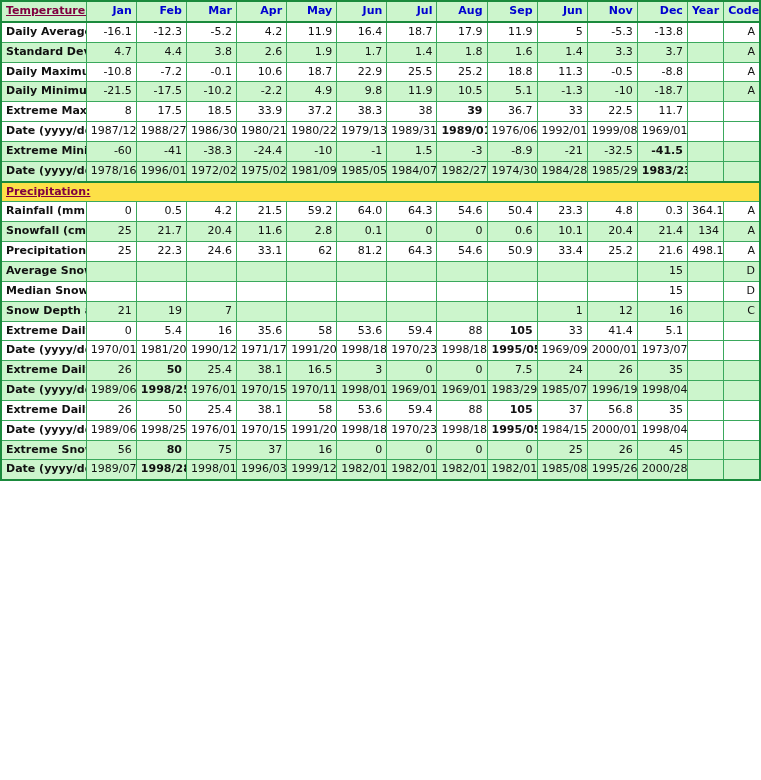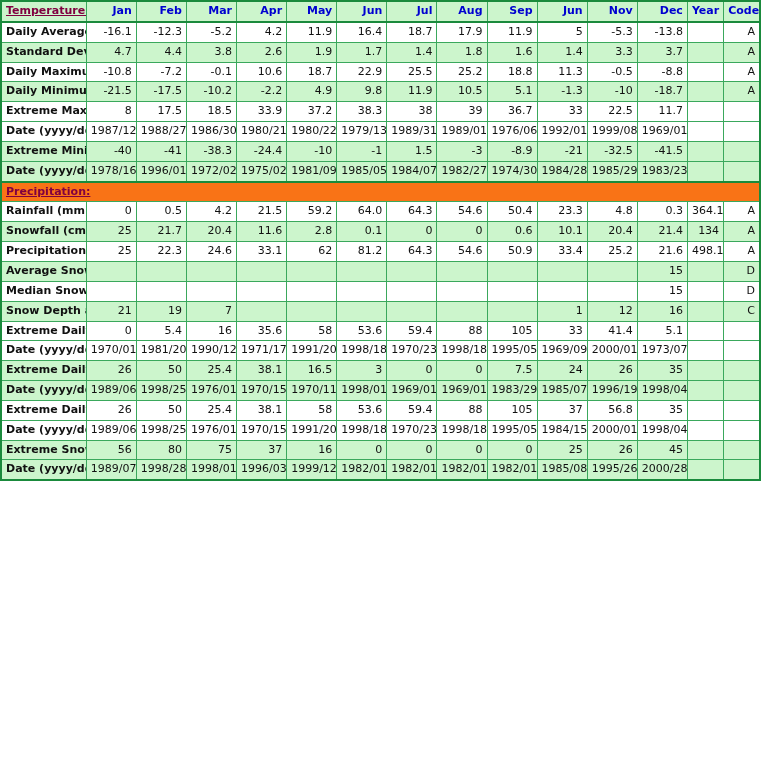--- a/index.html
+++ b/index.html
@@ -29,21 +29,21 @@
     color: #111111;
     white-space: nowrap;
     overflow: hidden;
   }
   
   tr.white > td { background: #ffffff; }
   tr.green > td { background: #ccf5cc; }
 
   
   tr.section > td {
-    background: #f97316;
+    background: #fde047;
     color: #800040;
     font-weight: bold;
     text-decoration: underline;
     text-align: left;
     border-top: 2px solid #1a8a3c;
     border-bottom: 1px solid #3aa85c;
   }
 
   
   tr.head > td {
@@ -64,21 +64,21 @@
     font-weight: bold;
     text-align: left;
     white-space: normal;
     word-wrap: break-word;
   }
   td.num {
     text-align: right;
     color: #111111;
     font-weight: normal;
   }
-  td.num.b { font-weight: normal; }
+  td.num.b { font-weight: bold; }
   td.code { text-align: right; }
 </style>
 </head>
 <body>
 
 <table class="climate">
   <colgroup>
     <col style="width:80px">
     <col style="width:47px">
       <col style="width:47px">
@@ -210,21 +210,21 @@
         <td class="num b">1989/01</td>
         <td class="num">1976/06</td>
         <td class="num">1992/01</td>
         <td class="num">1999/08</td>
         <td class="num">1969/01</td>
         <td class="num"></td>
         <td class="num code"></td>
       </tr>
       <tr class="green">
         <td class="rowlabel">Extreme Minimum (°C)</td>
-        <td class="num">-40</td>
+        <td class="num">-60</td>
         <td class="num">-41</td>
         <td class="num">-38.3</td>
         <td class="num">-24.4</td>
         <td class="num">-10</td>
         <td class="num">-1</td>
         <td class="num">1.5</td>
         <td class="num">-3</td>
         <td class="num">-8.9</td>
         <td class="num">-21</td>
         <td class="num">-32.5</td>

